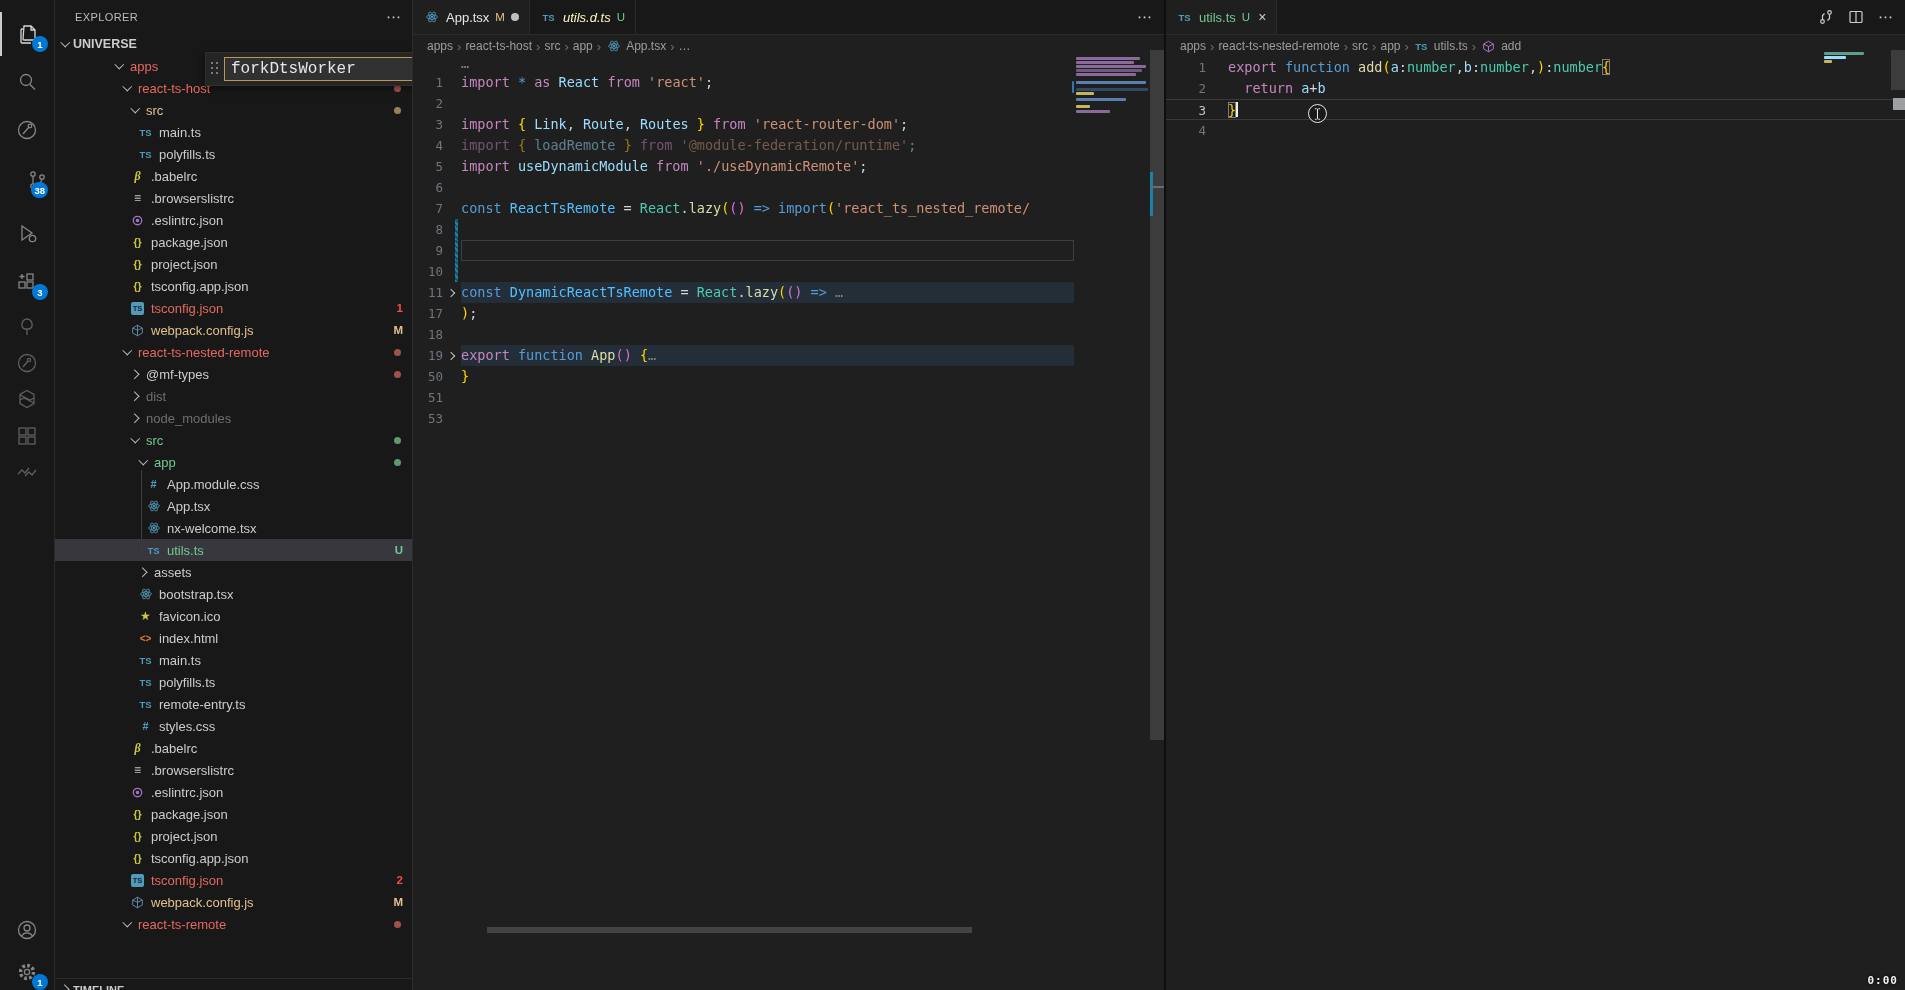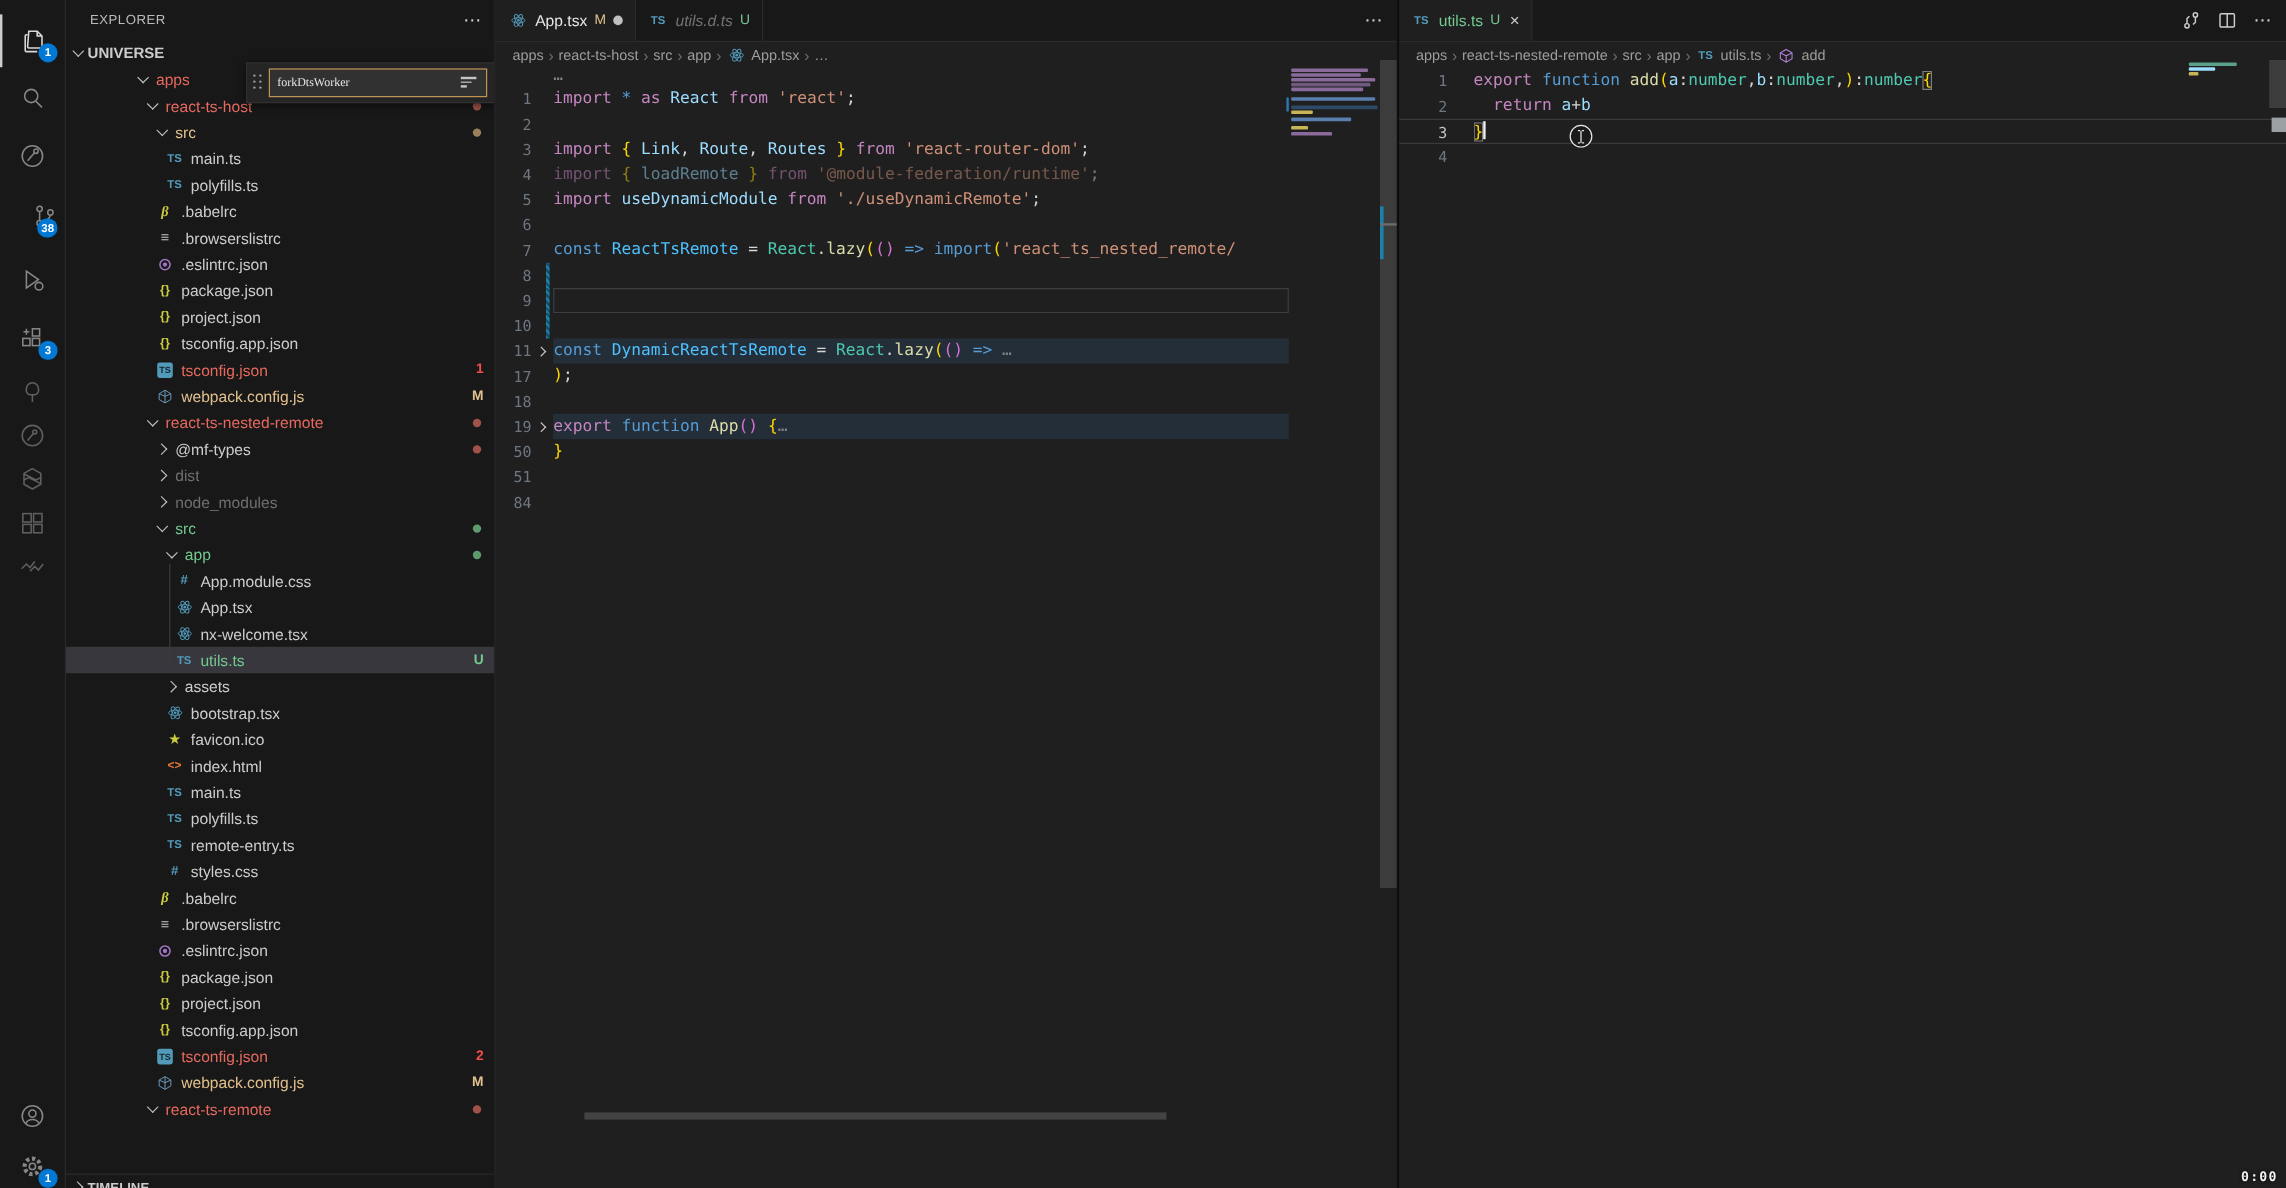--- a/index.html
+++ b/index.html
@@ -52,21 +52,21 @@
 
   
   .findwidget { position:absolute; left:150px; top:52px; width:208px; height:34px;
     background:#252526; border:1px solid #303031; box-shadow:0 2px 6px rgba(0,0,0,.5);
     display:flex; align-items:center; padding:0 6px 0 4px; z-index:30; }
   .grip { width:10px; height:16px; margin-right:4px; position:relative; flex:none; }
   .grip i { position:absolute; width:2px; height:2px; background:#9a9a9a; border-radius:50%; }
   .findbox { flex:1; height:24px; border:1px solid #c09553; background:#313131;
     display:flex; align-items:center; padding:0 3px 0 6px; }
   .findbox input { flex:1; min-width:0; background:transparent; border:none; outline:none;
-    color:#e6e6e6; font-size:10px; font-family:Liberation Serif, serif; }
+    color:#e6e6e6; font-size:16px; font-family:Liberation Mono, monospace; }
   .filter-ic { width:14px; height:10px; margin:0 4px; flex:none; }
   .filter-ic i { display:block; height:1.5px; background:#c5c5c5; margin-bottom:2px; }
 
   
   .group { position:relative; height:100%; background:#1f1f1f; overflow:hidden; }
   .group1 { width:751px; flex:none; }
   .sash { width:2px; background:#0e0e0e; flex:none; }
   .group2 { flex:1; }
   .tabbar { height:35px; background:#181818; border-bottom:1px solid #2b2b2b;
     display:flex; align-items:stretch; }
@@ -559,21 +559,21 @@
             </svg>
           </span>
           <span class="tname">App.tsx</span>
           <span class="tab-badge" style="color: rgb(226, 192, 141);">M</span>
           <span class="dirty-dot"></span>
         </div>
         <div class="tab">
           <span class="ticon" style="margin: 0px;">
             <b style="color:#519aba;font-size:9.5px">TS</b>
           </span>
-          <span class="tname italic" style="color: #737373;">utils.d.ts</span>
+          <span class="tname italic" style="color: #fef9c3;">utils.d.ts</span>
           <span class="tab-badge" style="color: rgb(115, 201, 145);">U</span>
         </div>
         <span class="spacer"></span>
         <div class="tab-actions">
           <span class="a-ic" style="font-size: 15px;">⋯</span>
         </div>
       </div>
     <div class="breadcrumbs" id="bc1">
         <span class="bc-item">
           <span>apps</span>
@@ -698,21 +698,21 @@
           <span class="lnum">50</span>
           <span class="foldcol"></span>
           <span class="lcontent" style="max-width: 613px; overflow: hidden;"><span class="g1c">}</span></span>
         </div>
         <div class="codeline">
           <span class="lnum">51</span>
           <span class="foldcol"></span>
           <span class="lcontent" style="max-width: 613px; overflow: hidden;"></span>
         </div>
         <div class="codeline">
-          <span class="lnum">84</span>
+          <span class="lnum">53</span>
           <span class="foldcol"></span>
           <span class="lcontent" style="max-width: 613px; overflow: hidden;"></span>
         </div>
       </div>
 
     <div class="minimap" id="mm1" style="left:661px; top:57px; width:76px; height:120px">
         <div class="mm-line" style="top: 0px; width: 64px; left: 2px; background: rgb(138, 106, 154);"></div>
         <div class="mm-line" style="top: 4px; width: 58px; left: 2px; background: rgb(138, 106, 154);"></div>
         <div class="mm-line" style="top: 8px; width: 70px; left: 2px; background: rgb(138, 106, 154);"></div>
         <div class="mm-line" style="top: 12px; width: 66px; left: 2px; background: rgb(109, 90, 125);"></div>

